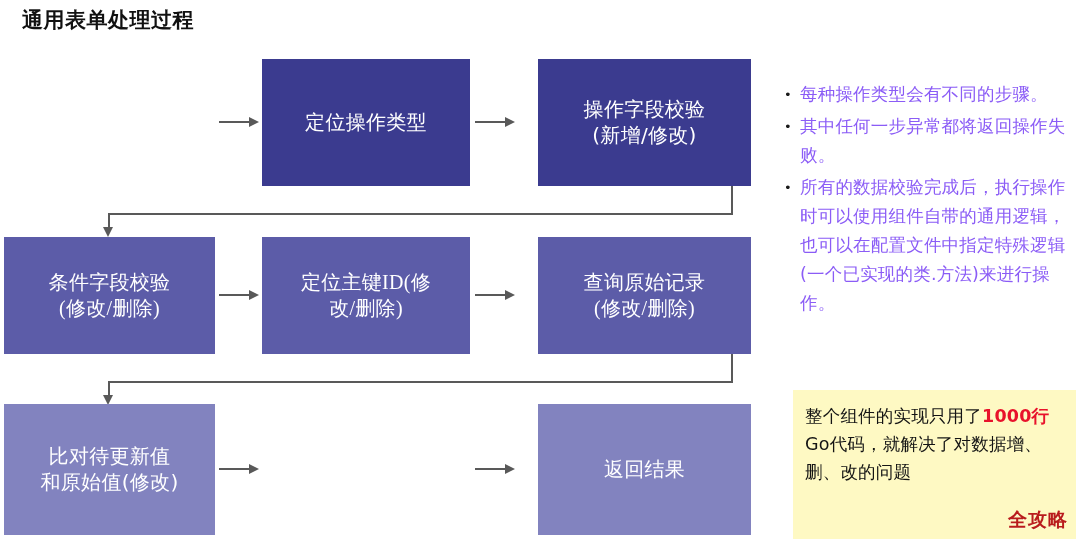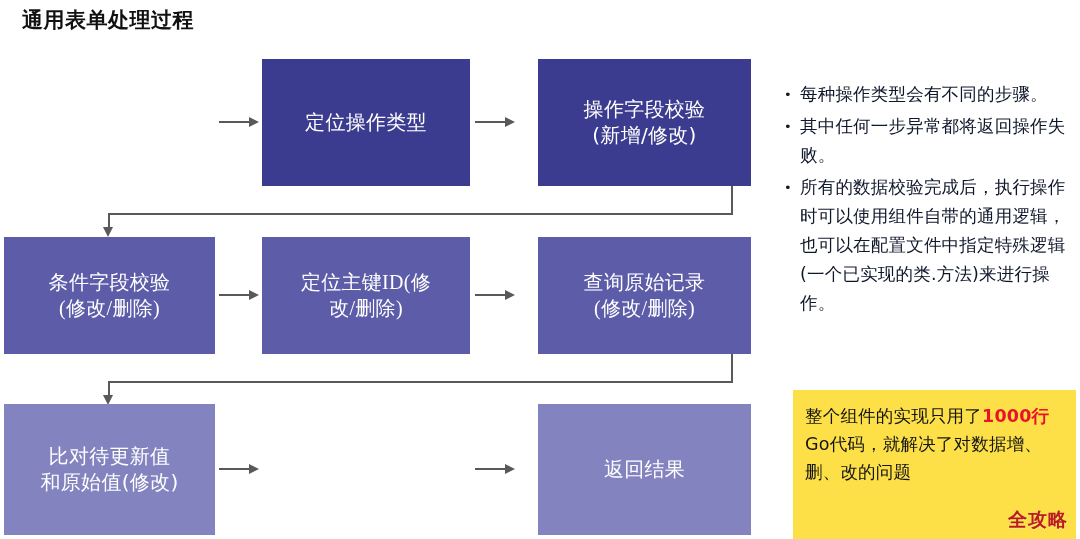--- a/index.html
+++ b/index.html
@@ -125,32 +125,32 @@
     width: 16px;
     font-size: 13px;
     line-height: 29px;
     color: #1a1a1a;
     text-align: left;
   }
   .bullet-text {
     flex: 1 1 auto;
     font-size: 17.5px;
     line-height: 29px;
-    color: #0f172a;
+    color: #8b5cf6;
     letter-spacing: 0.2px;
   }
 
   
   #highlight-box {
     position: absolute;
     left: 793px;
     top: 390px;
     width: 283px;
     height: 149px;
-    background: #fde047;
+    background: #fef9c3;
     box-sizing: border-box;
     padding: 12px 10px 0 12px;
     font-size: 17.5px;
     line-height: 28px;
     color: #141414;
     letter-spacing: 0.2px;
     overflow: hidden;
   }
   #highlight-box .accent {
     color: #e8122b;

